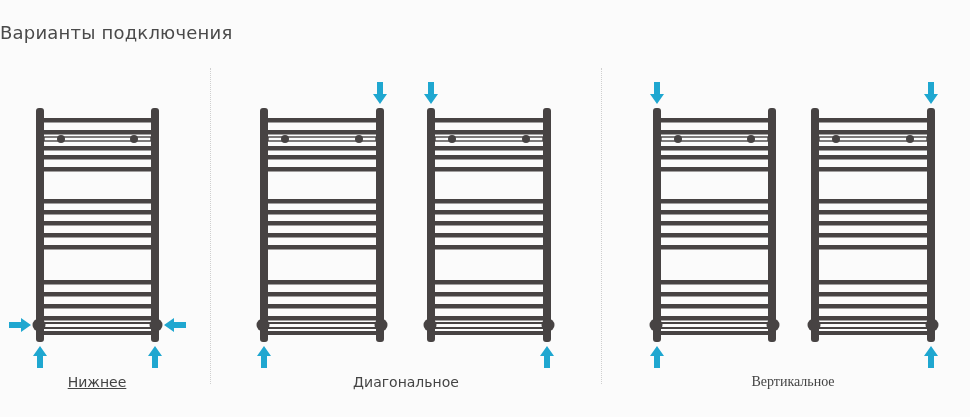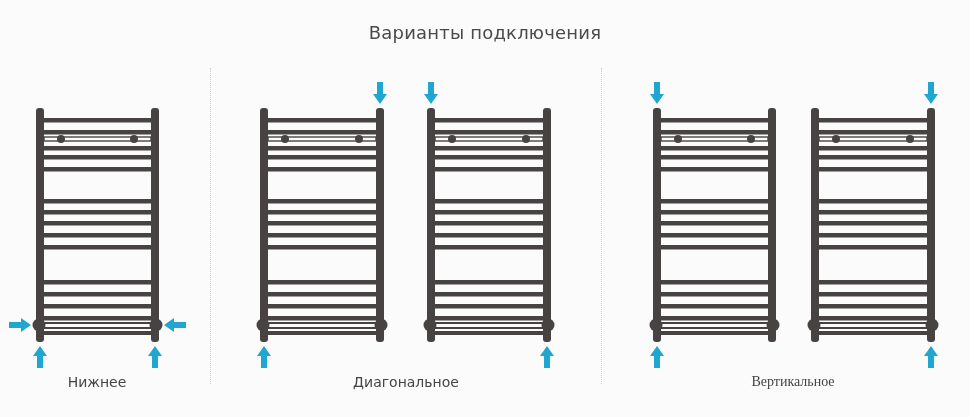--- a/index.html
+++ b/index.html
@@ -1,17 +1,17 @@
 <!DOCTYPE html>
 <html><head>
 <meta charset="utf-8">
 <style>
   html,body{margin:0;padding:0;}
   body{width:970px;height:417px;background:#fbfbfb;position:relative;overflow:hidden;font-family:"DejaVu Sans","Liberation Sans",sans-serif;}
-  .title{position:absolute;left:0;width:970px;top:22px;text-align:center;font-size:18px;color:#4a4a4a;letter-spacing:0.2px;}
+  .title{position:absolute;left:0;width:970px;top:22px;font-size:18px;color:#4a4a4a;letter-spacing:0.2px;}
   .divider{position:absolute;top:68px;height:316px;width:0;border-left:1px dotted #cfcfcf;}
   .label{position:absolute;top:374px;font-size:14px;color:#444;text-align:center;transform:translateX(-50%);white-space:nowrap;}
   svg.diagram{position:absolute;left:0;top:0;}
 </style>
 </head>
 <body>
 
 <div class="title">Варианты подключения</div>
 
 <div class="divider" style="left:210px;"></div>
@@ -150,15 +150,15 @@
       <circle cx="910" cy="139" r="4" fill="#474343"></circle>
       <rect x="819" y="323" width="108" height="5" fill="none" stroke="#474343" stroke-width="2"></rect>
       <rect x="819" y="331" width="108" height="4" fill="#474343"></rect>
       <circle cx="814" cy="325" r="6.5" fill="#474343"></circle>
       <circle cx="932" cy="325" r="6.5" fill="#474343"></circle>
     </g>
     <polygon points="928,82 934,82 934,94 938,94 931,104 924,94 928,94" fill="#1fa7d0"></polygon>
     <polygon points="928,368 934,368 934,356 938,356 931,346 924,356 928,356" fill="#1fa7d0"></polygon>
   </svg>
 
-<div class="label" style="left:97px;">Нижнее</div>
+<div class="label" style="left:97px;text-decoration:underline;">Нижнее</div>
 <div class="label" style="left:406px;">Диагональное</div>
 <div class="label" style="left:793px;font-family:Liberation Serif, serif;">Вертикальное</div>
 
 </body></html>

